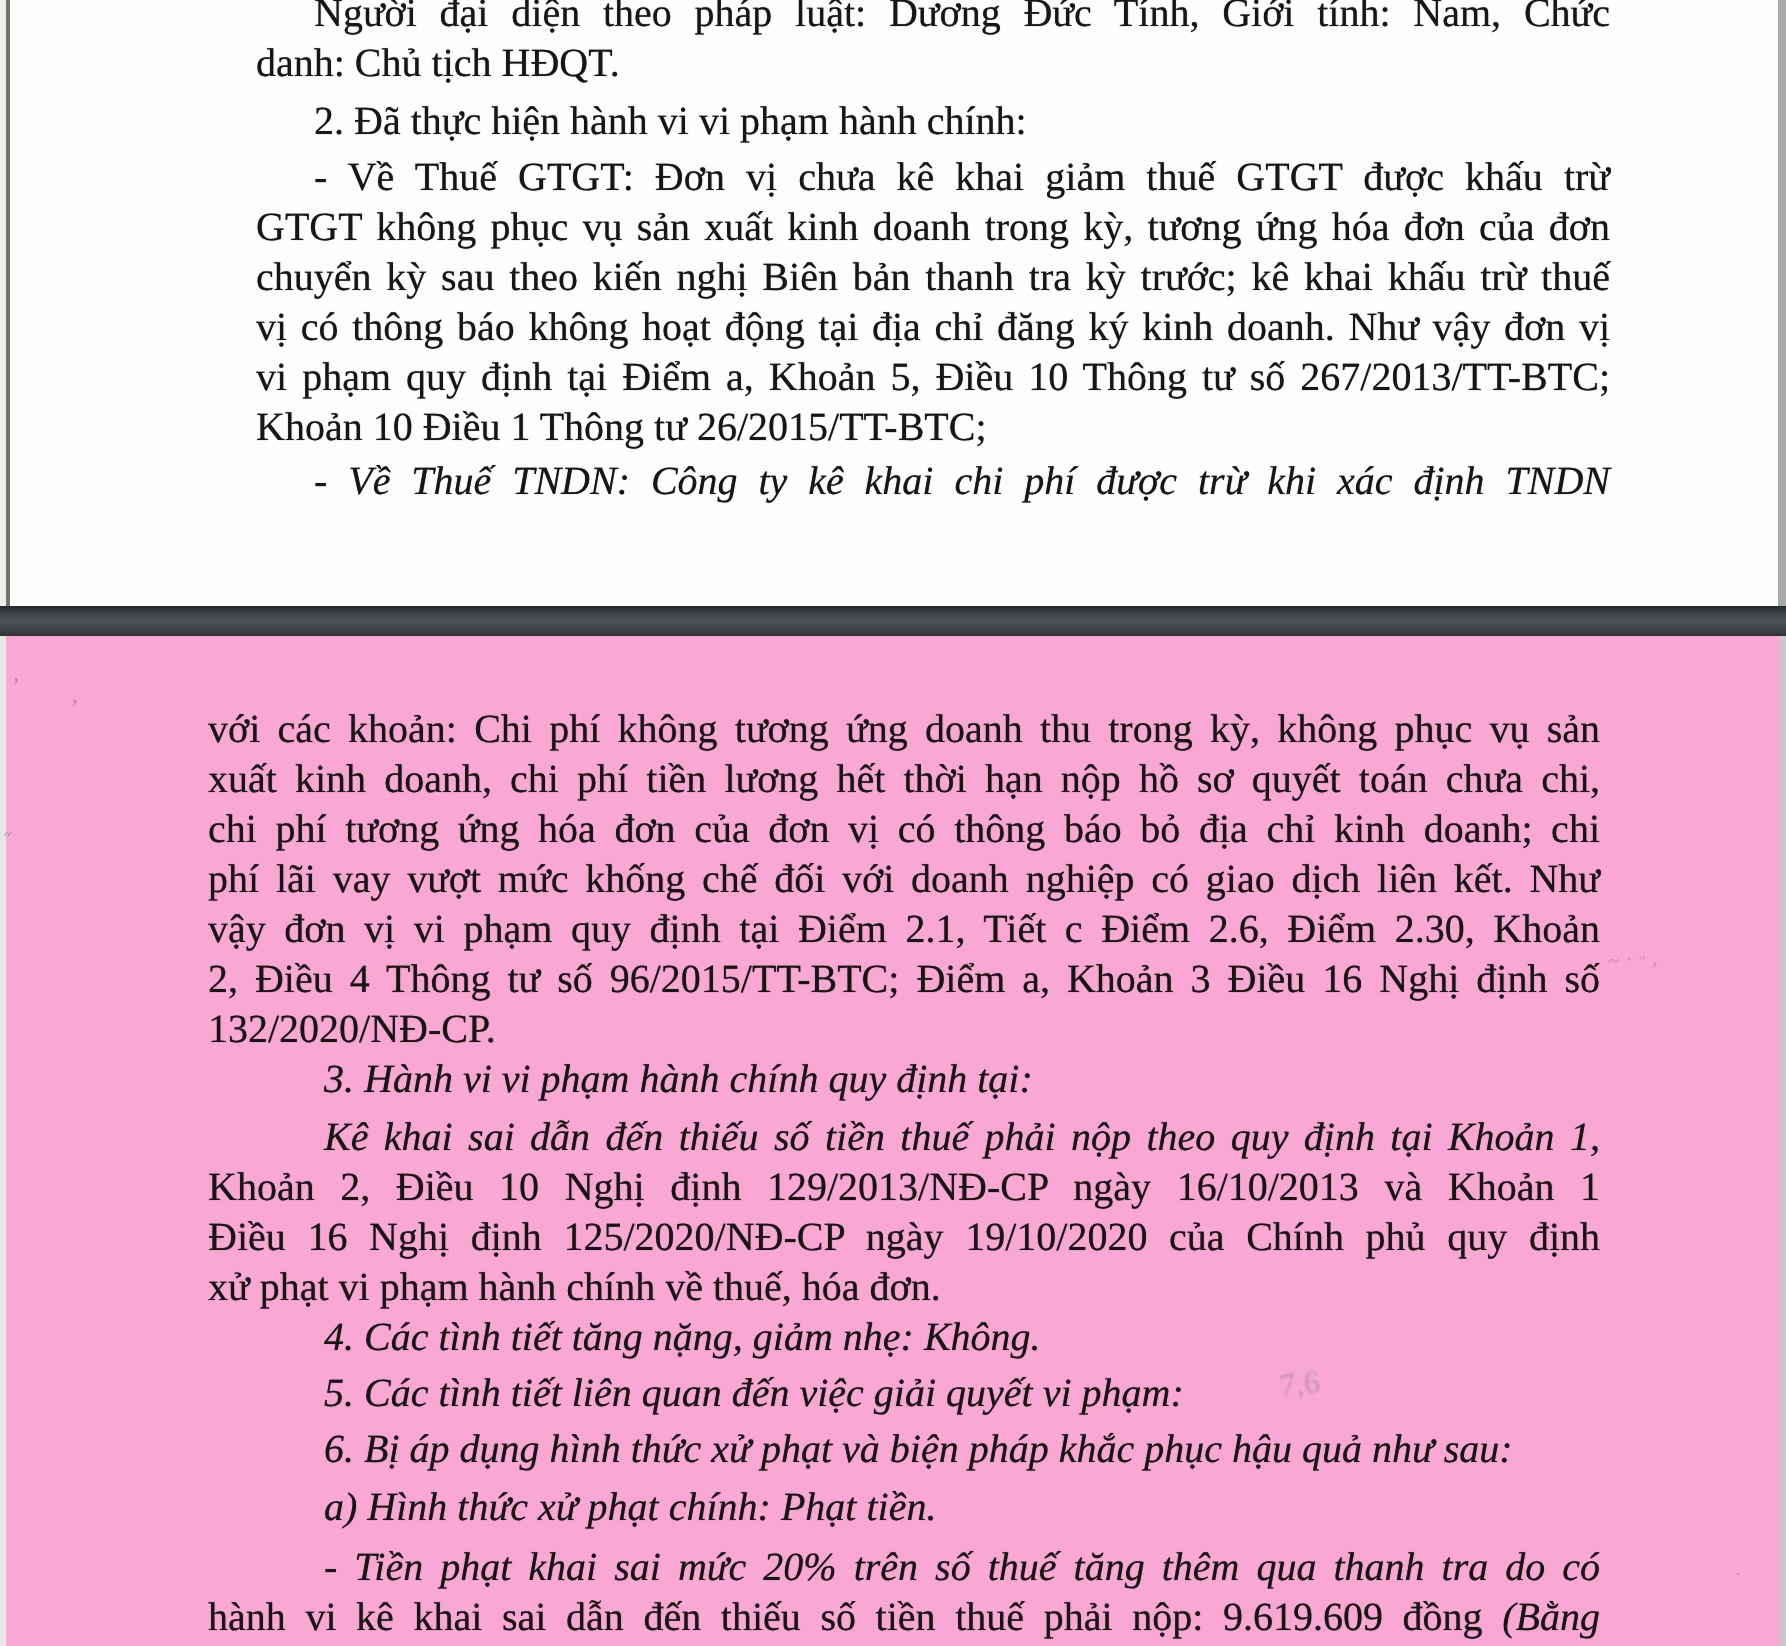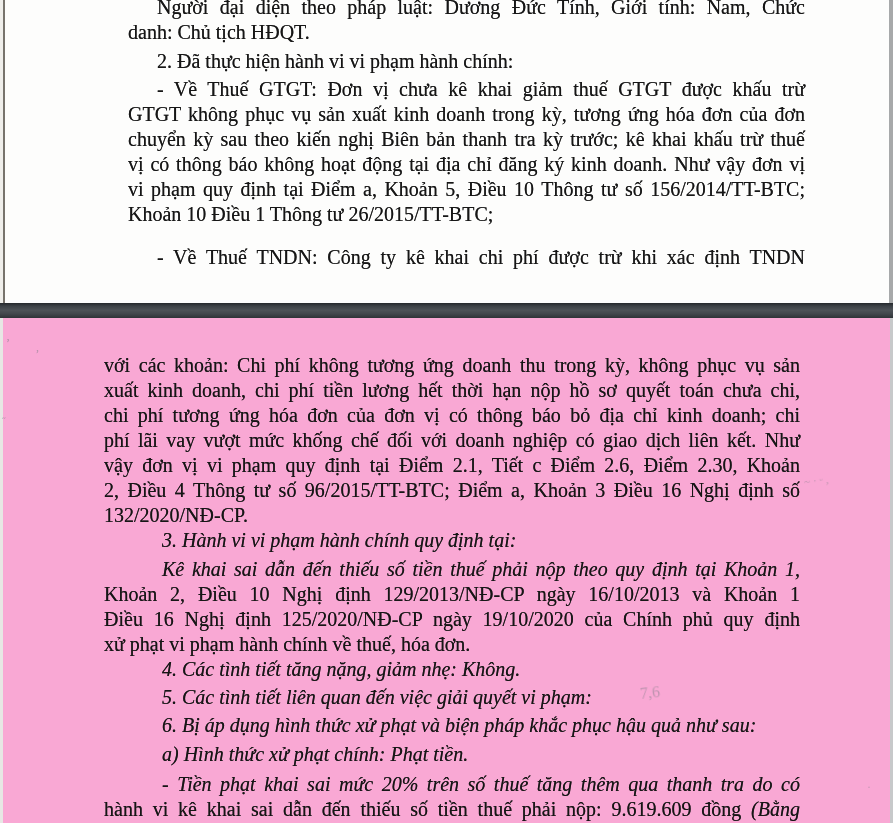--- a/index.html
+++ b/index.html
@@ -29,21 +29,21 @@
   #txt1{left:128px;top:-5px;width:677px;}
   #txt2{left:104px;top:35px;width:696px;}
   .ln{
     font-size:20px;line-height:25px;color:#161616;
     text-align:justify;text-align-last:justify;
     text-shadow:0 0 .45px rgba(10,10,10,.7);
   }
   .ln.last{text-align:right;text-align-last:left;}
   #txt1 .ind{text-indent:29px;}
   #txt2 .ind{text-indent:58px;font-style:italic;}
-  .g2{margin-top:18px;}.g3{margin-top:3px;}.g4{margin-top:4px;}.g5{margin-top:5px;}
+  .g2{margin-top:2px;font-style:italic;}.g3{margin-top:3px;}.g4{margin-top:4px;}.g5{margin-top:5px;}
   .it{font-style:italic;}
 
   
   .artifact{position:absolute;color:#7c7c86;pointer-events:none;}
   #speck1{left:6px;top:336px;font-size:12px;opacity:.6;}
   #speck2{left:36px;top:340px;font-size:12px;opacity:.55;}
   #speck3{left:2px;top:410px;font-size:11px;opacity:.5;}
   #scribble{left:804px;top:474px;font-size:11px;letter-spacing:3px;opacity:.5;
             transform:rotate(-5deg);filter:blur(.3px);}
   #smudge{left:640px;top:684px;font-size:16px;opacity:.45;
@@ -64,21 +64,21 @@
       <div class="ln last">danh: Chủ tịch HĐQT.</div>
     </div>
     <div>
       <div class="ln last ind g4">2. Đã thực hiện hành vi vi phạm hành chính:</div>
     </div>
     <div>
       <div class="ln ind g3">- Về Thuế GTGT: Đơn vị chưa kê khai giảm thuế GTGT được khấu trừ</div>
       <div class="ln">GTGT không phục vụ sản xuất kinh doanh trong kỳ, tương ứng hóa đơn của đơn</div>
       <div class="ln">chuyển kỳ sau theo kiến nghị Biên bản thanh tra kỳ trước; kê khai khấu trừ thuế</div>
       <div class="ln">vị có thông báo không hoạt động tại địa chỉ đăng ký kinh doanh. Như vậy đơn vị</div>
-      <div class="ln">vi phạm quy định tại Điểm a, Khoản 5, Điều 10 Thông tư số 156/2014/TT-BTC;</div>
+      <div class="ln">vi phạm quy định tại Điểm a, Khoản 5, Điều 10 Thông tư số 267/2013/TT-BTC;</div>
       <div class="ln last">Khoản 10 Điều 1 Thông tư 26/2015/TT-BTC;</div>
     </div>
     <div>
       <div class="ln ind g2">- Về Thuế TNDN: Công ty kê khai chi phí được trừ khi xác định TNDN</div>
     </div>
   </div>
 </div>
 
 <div id="separator-band"></div>
 

